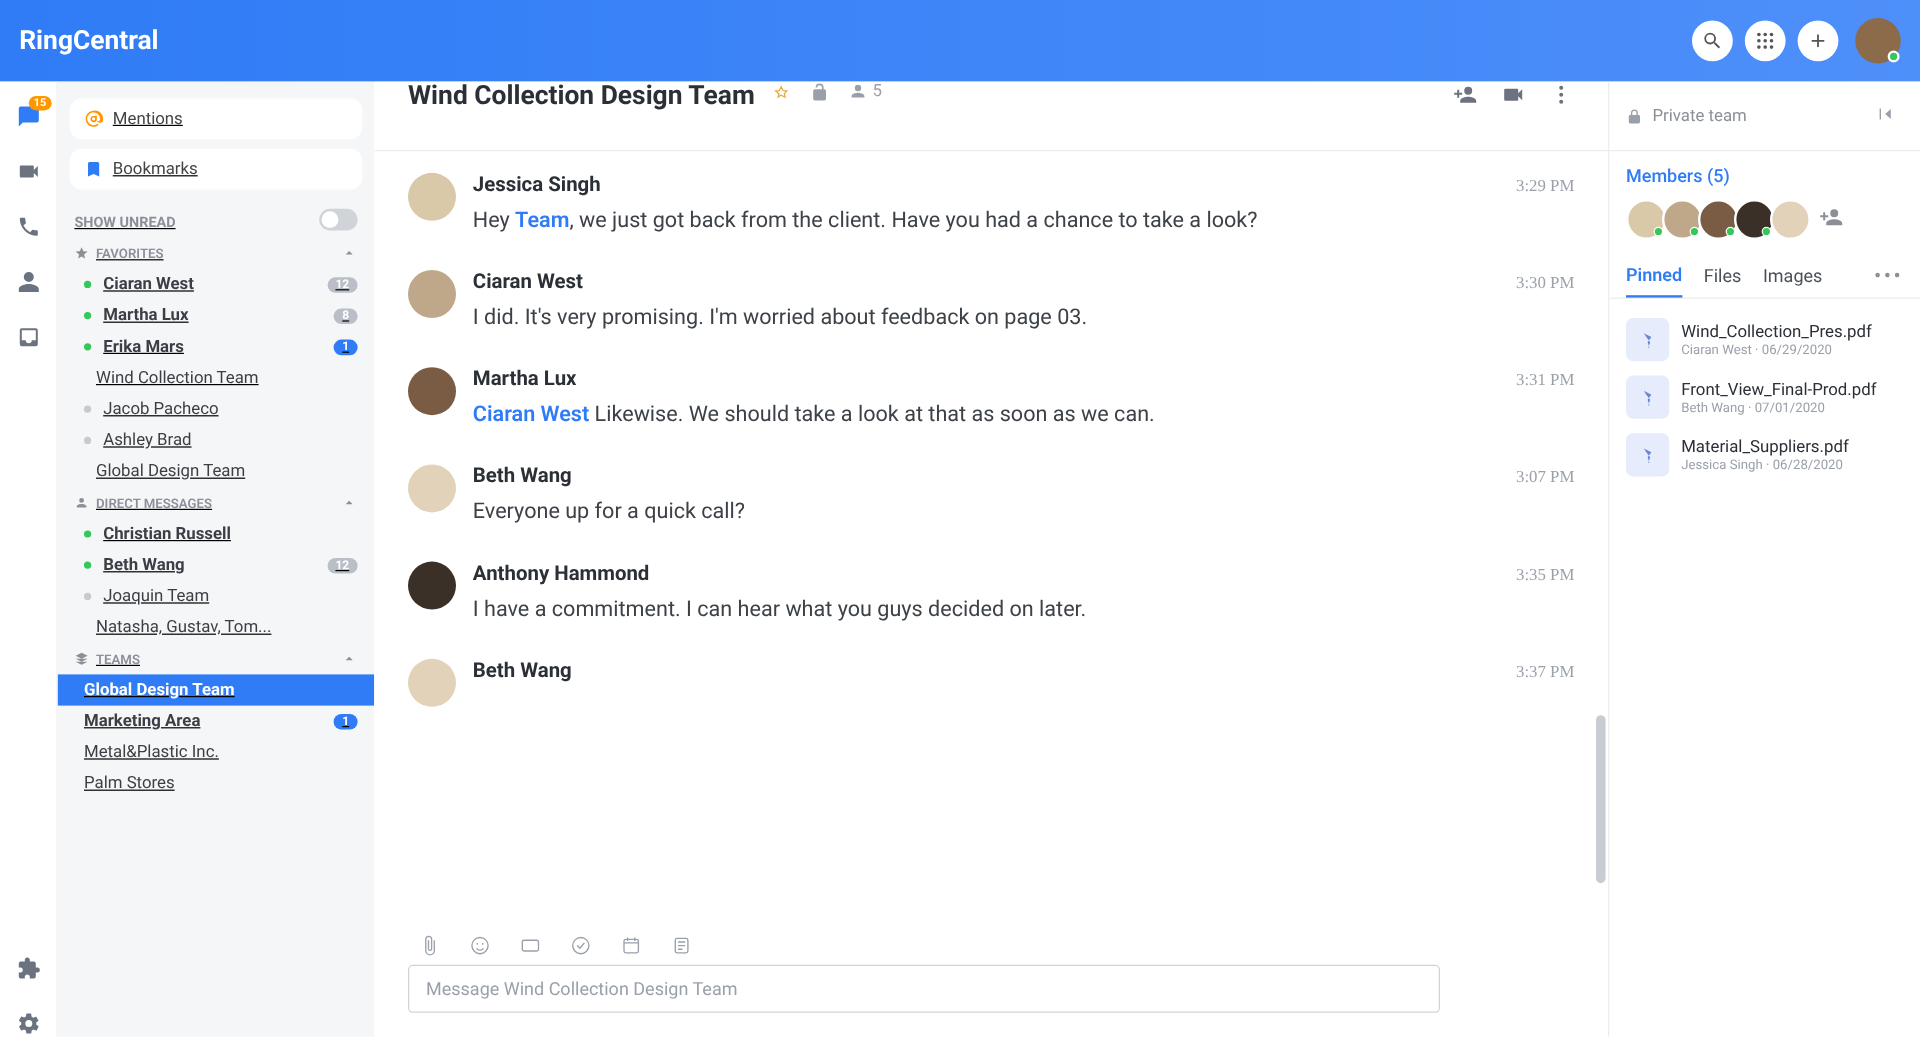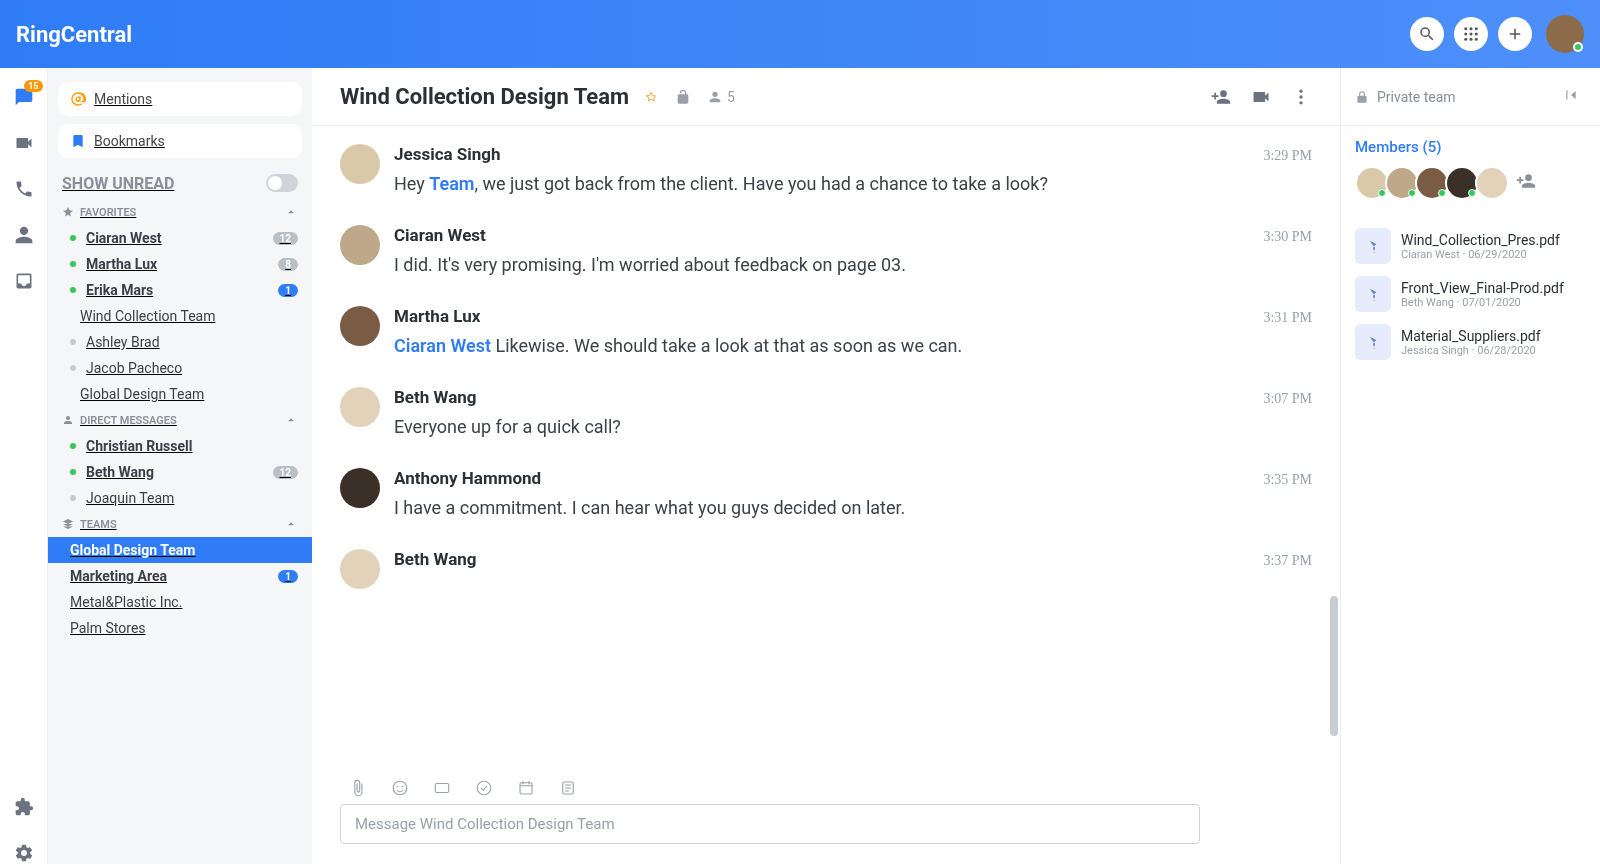--- a/index.html
+++ b/index.html
@@ -26,36 +26,36 @@
 .rail-badge { position:absolute; top:-6px; right:-8px; background:#ff9800; color:#fff; font-size:9px; font-weight:700; border-radius:8px; padding:1px 4px; }
 .rail-spacer { flex:1; }
 
 
 .sidebar { width:264px; background:#f5f6f7; display:flex; flex-direction:column; padding:10px 0; overflow-y:auto;text-decoration:underline; }
 .sb-pill { margin:4px 10px; background:#fff; border-radius:10px; height:34px; display:flex; align-items:center; padding:0 12px; font-size:14px; color:#444; cursor:pointer; }
 .sb-pill svg{width:16px;height:16px;margin-right:8px;}
 .sb-section-hdr { display:flex; align-items:center; padding:6px 14px; font-size:11px; color:#8a8f98; text-transform:uppercase; font-weight:600; cursor:pointer;}
 .sb-section-hdr svg.chev{width:14px;height:14px;margin-left:auto;fill:#8a8f98;}
 .sb-section-hdr svg.lead{width:12px;height:12px;margin-right:6px;fill:#8a8f98;}
-.sb-unread { display:flex; align-items:flex-start; padding:12px 14px 6px; font-size:16px; color:#8a8f98; font-weight:700;}
+.sb-unread { display:flex; align-items:flex-end; padding:12px 14px 6px; font-size:12px; color:#8a8f98; font-weight:700;}
 .sb-unread .toggle { margin-left:auto; width:32px; height:18px; border-radius:9px; background:#d0d3d8; position:relative;}
 .sb-unread .toggle::after{content:"";position:absolute;left:2px;top:2px;width:14px;height:14px;border-radius:50%;background:#fff;}
 .sb-item { display:flex; align-items:center; padding:5px 14px 5px 22px; font-size:14px; color:#3b3f45; cursor:pointer; }
 .sb-item .dot{width:6px;height:6px;border-radius:50%;background:transparent;margin-right:10px;}
 .sb-item.online .dot{background:#34c759;}
 .sb-item.offline .dot{background:#c7cad1;}
 .sb-item.bold{font-weight:700;}
 .sb-item .badge{margin-left:auto;background:#babfc7;color:#fff;font-size:10px;border-radius:10px;padding:1px 7px;font-weight:700;}
 .sb-item .badge.blue{background:#2F7CF6;}
 .sb-item.selected{background:#2F7CF6;color:#fff;}
 .sb-item.noindent{padding-left:32px;}
 
 
 .chat { flex:1; display:flex; flex-direction:column; background:#fff; min-width:0;}
-.chat-header { height:58px; border-bottom:1px solid #ececec; display:flex; align-items:center; padding:0 28px;}
+.chat-header { height:58px; border-bottom:1px solid #ececec; display:flex; align-items:flex-start; padding:0 28px;}
 .chat-title { font-size:22px; font-weight:700; color:#2b2f36; margin-right:14px;}
 .chat-hdr-icon{width:18px;height:18px;color:#9aa0aa;margin-right:14px;display:flex;align-items:center;cursor:pointer;}
 .chat-hdr-icon svg{width:16px;height:16px;fill:currentColor;}
 .chat-hdr-members{display:flex;align-items:center;color:#9aa0aa;font-size:14px;}
 .chat-hdr-spacer{flex:1;}
 .chat-hdr-right{display:flex;align-items:center;gap:18px;}
 .chat-hdr-right .vid{color:#2F7CF6;}
 .chat-hdr-right .ic{width:22px;height:22px;display:flex;align-items:center;justify-content:center;cursor:pointer;color:#6b7280;}
 .chat-hdr-right .ic svg{width:20px;height:20px;fill:currentColor;}
 
@@ -225,25 +225,25 @@
         <div class="sb-item online bold">
           <span class="dot"></span>
           <span>Erika Mars</span>
           <span class="badge blue">1</span>
         </div>
         <div class="sb-item noindent">
           <span>Wind Collection Team</span>
         </div>
         <div class="sb-item offline">
           <span class="dot"></span>
+          <span>Jacob Pacheco</span>
+        </div>
+        <div class="sb-item offline">
+          <span class="dot"></span>
           <span>Ashley Brad</span>
-        </div>
-        <div class="sb-item offline">
-          <span class="dot"></span>
-          <span>Jacob Pacheco</span>
         </div>
         <div class="sb-item noindent">
           <span>Global Design Team</span>
         </div>
       </div>
 
     <div class="sb-section-hdr">
       <svg class="lead" viewBox="0 0 24 24">
           <path d="M12 12a4 4 0 1 0-4-4 4 4 0 0 0 4 4zm0 2c-2.7 0-8 1.3-8 4v2h16v-2c0-2.7-5.3-4-8-4z"></path>
         </svg>
@@ -258,20 +258,23 @@
           <span>Christian Russell</span>
         </div>
         <div class="sb-item online bold">
           <span class="dot"></span>
           <span>Beth Wang</span>
           <span class="badge">12</span>
         </div>
         <div class="sb-item offline">
           <span class="dot"></span>
           <span>Joaquin Team</span>
+        </div>
+        <div class="sb-item noindent">
+          <span>Natasha, Gustav, Tom...</span>
         </div>
       </div>
 
     <div class="sb-section-hdr">
       <svg class="lead" viewBox="0 0 24 24">
           <path d="M12 2 2 7l10 5 10-5zM2 17l10 5 10-5M2 12l10 5 10-5"></path>
         </svg>
       <span>TEAMS</span>
       <svg class="chev" viewBox="0 0 24 24">
           <path d="M7 14l5-5 5 5z"></path>
@@ -467,20 +470,26 @@
       <div class="mav c4">
           <div class="presence-dot small"></div>
         </div>
       <div class="mav c5"></div>
       <div class="add">
           <svg width="20" height="20" viewBox="0 0 24 24" fill="currentColor">
             <path d="M15 12a4 4 0 1 0-4-4 4 4 0 0 0 4 4zm-9-2V7H4v3H1v2h3v3h2v-3h3v-2zm9 4c-2.7 0-8 1.3-8 4v2h16v-2c0-2.7-5.3-4-8-4z"></path>
           </svg>
         </div>
     </div>
+    <div class="tabs">
+      <div class="tab active">Pinned</div>
+      <div class="tab">Files</div>
+      <div class="tab">Images</div>
+      <div class="more">•••</div>
+    </div>
     <div class="pinned-list" id="pins">
         <div class="pin">
           <div class="picon">
             <svg viewBox="0 0 24 24">
               <path d="M14 4l-1 5 4 4-7 1-3 6-1-1 6-3 1-7 4 4z" transform="rotate(-45 12 12)"></path>
             </svg>
           </div>
           <div>
             <div class="ptitle">Wind_Collection_Pres.pdf</div>
             <div class="pmeta">Ciaran West · 06/29/2020</div>

